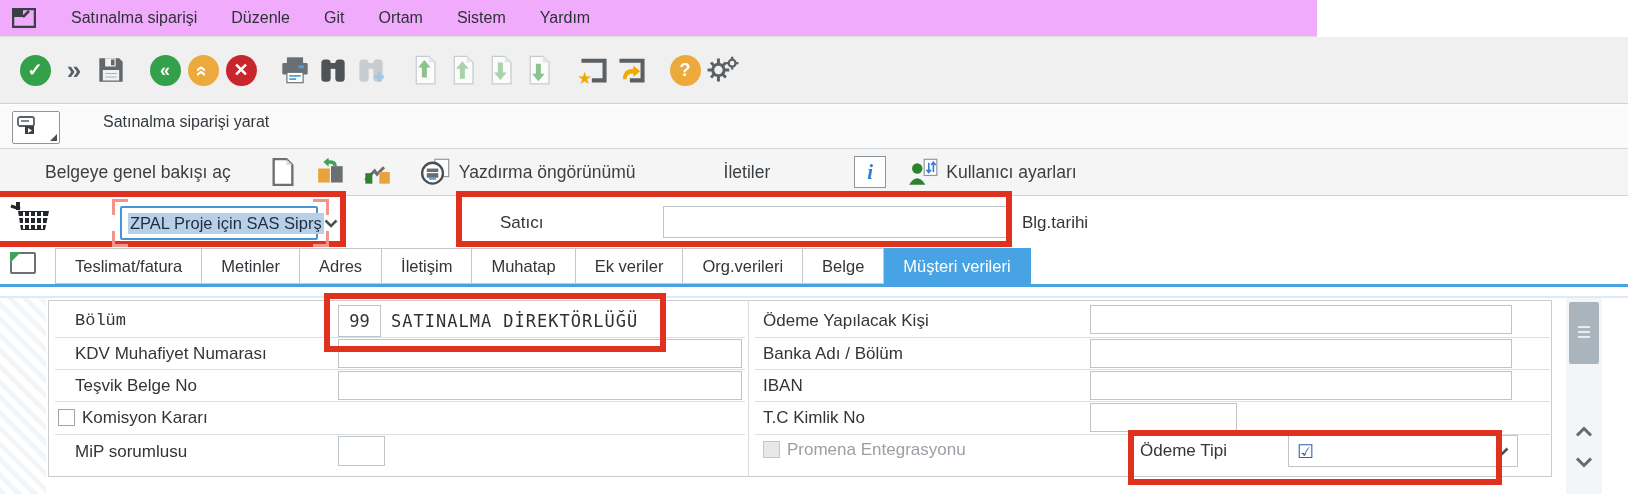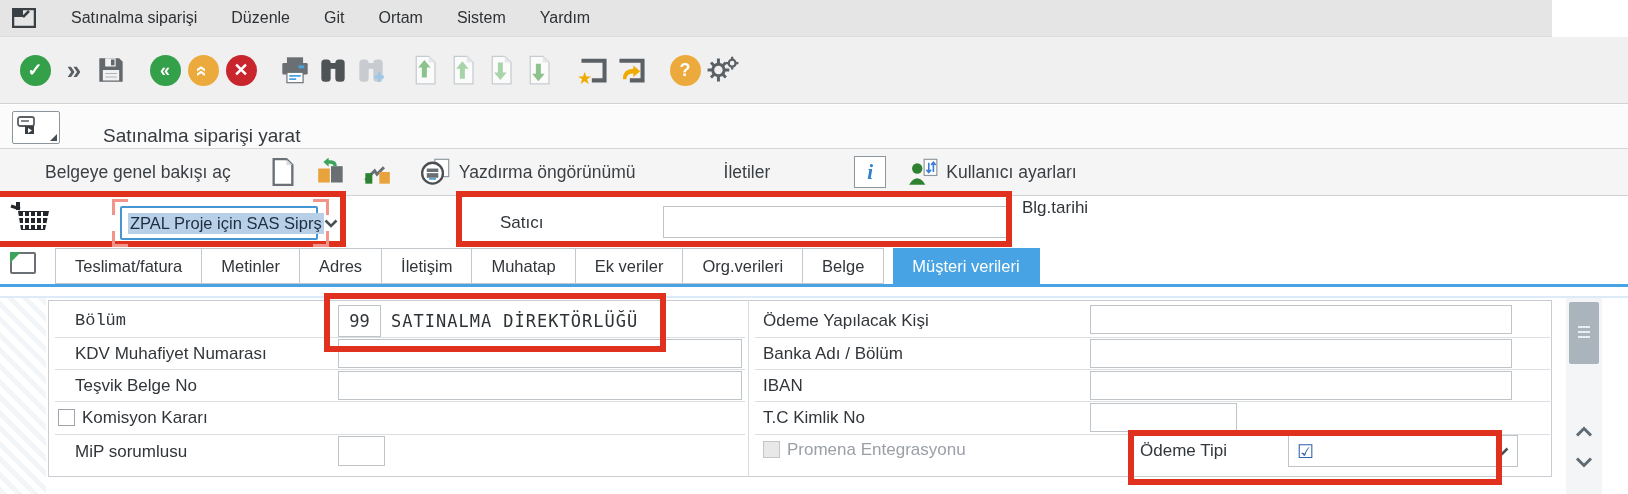--- a/index.html
+++ b/index.html
@@ -1,39 +1,39 @@
 <!DOCTYPE html>
 <html><head>
 <meta charset="utf-8">
 <style>
   html,body{margin:0;padding:0;background:#fff;}
   .screen{position:relative;width:1628px;height:494px;background:#fff;overflow:hidden;
           font-family:"Liberation Sans",sans-serif;color:#32363a;}
   .abs{position:absolute;}
   
-  .menubar{position:absolute;left:0;top:0;width:1552px;height:36px;background:#e5e5e5;
+  .menubar{position:absolute;left:0;top:0;width:1317px;height:36px;background:#f0abfc;
            border-bottom:1px solid #dcdcdc;display:flex;align-items:center;}
   .menubar .appicon{margin:0 18px 0 12px;}
   .menuitem{padding:0 17px;font-size:16px;color:#2e3235;cursor:default;}
   
   .systoolbar{position:absolute;left:0;top:37px;width:1628px;height:67px;background:#f0f0f0;
               border-bottom:1px solid #d2d2d2;display:flex;align-items:center;padding-left:16px;box-sizing:border-box;}
   .tb{display:flex;align-items:center;justify-content:center;width:38px;height:40px;}
   .gap{width:16px;}
   .circ{width:31px;height:31px;border-radius:50%;color:#fff;display:flex;align-items:center;justify-content:center;
         font-weight:bold;font-size:18px;line-height:1;}
   .c-green{background:#35a04a;} .c-gold{background:#edaa3c;} .c-red{background:#c9252c;}
   .rot90{transform:rotate(90deg);display:inline-block;font-size:20px;letter-spacing:-2px;}
   .chev2{font-size:26px;font-weight:bold;color:#5a5f63;letter-spacing:-2px;}
   
   .titlebar{position:absolute;left:0;top:105px;width:1628px;height:43px;background:#fbfbfb;border-bottom:1px solid #d5d8db;}
   .titlebtn{position:absolute;left:12px;top:6px;width:46px;height:31px;background:#fff;border:1px solid #8d969c;
             border-radius:2px;}
   .titlebtn .corner{position:absolute;right:2px;bottom:2px;width:0;height:0;border-left:7px solid transparent;border-bottom:7px solid #4a4f54;}
-  .pagetitle{position:absolute;left:103px;top:8px;font-size:19px;color:#353a3e;margin-top:12px;}
+  .pagetitle{position:absolute;left:103px;top:8px;font-size:16px;color:#353a3e;}
   
   .apptoolbar{position:absolute;left:0;top:149px;width:1628px;height:46px;background:#f5f5f5;
               border-bottom:1px solid #cfd3d7;display:flex;align-items:center;font-size:17.5px;color:#3a3f44;}
   .appbtn{cursor:default;}
   .ico{display:inline-flex;align-items:center;justify-content:center;}
   .infobox{width:30px;height:30px;background:#fff;border:1px solid #8d969c;display:flex;align-items:center;justify-content:center;
            font-family:"Liberation Serif",serif;font-style:italic;font-weight:bold;font-size:21px;color:#2f81d6;}
   
   .hdr-combo{position:absolute;left:120px;top:206px;width:198px;height:34px;background:#fff;border:2px solid #4596d2;
              border-radius:2px;display:flex;align-items:center;box-sizing:border-box;padding:0 6px;}
@@ -43,21 +43,21 @@
   .inp{position:absolute;background:#fff;border:1px solid #bfc4c8;box-sizing:border-box;height:32px;
        font-family:"Liberation Sans",sans-serif;font-size:16px;color:#32363a;padding:0 6px;outline:none;}
   .disp{position:absolute;background:#ececec;border:1px solid #c7cbcf;box-sizing:border-box;height:32px;
         font-family:"DejaVu Sans Mono",monospace;font-size:17px;color:#2e3235;display:flex;align-items:center;
         padding:0 8px;letter-spacing:1px;}
   
   .tabstrip{position:absolute;left:55px;top:248px;height:36px;display:flex;}
   .tab{border:1px solid #c3c8cc;border-left:none;background:#fff;display:flex;align-items:center;
        padding:0 19px;font-size:16.5px;color:#32363a;white-space:nowrap;}
   .tab:first-child{border-left:1px solid #c3c8cc;}
-  .tab.active{background:#47a3e3;border-color:#47a3e3;color:#fff;margin-left:9px;}
+  .tab.active{background:#47a3e3;border-color:#47a3e3;color:#fff;}
   .blueline{position:absolute;left:0;top:284px;width:1628px;height:3px;background:#47a3e3;}
   .paleline{position:absolute;left:0;top:296px;width:1628px;height:2px;background:#dcebf7;}
   .tabicon{position:absolute;left:10px;top:252px;width:26px;height:22px;background:#fff;border:2px solid #6a7075;
            border-radius:2px;box-sizing:border-box;}
   .tabicon .gtri{position:absolute;left:-2px;top:-2px;width:0;height:0;
                  border-top:11px solid #3fa45b;border-right:11px solid transparent;}
   
   .hatch{position:absolute;left:0;top:298px;width:46px;height:196px;
          background:repeating-linear-gradient(45deg,#eef3f7 0 5px,#ffffff 5px 11px);opacity:.8;}
   .groupbox{position:absolute;left:48px;top:300px;width:1504px;height:177px;border:1px solid #c9cdd1;box-sizing:border-box;background:#fff;}
@@ -298,21 +298,21 @@
   </div>
 
   <span class="bracket bk-tl" style="left:112px;top:199px;"></span>
   <span class="bracket bk-tr" style="left:313px;top:199px;"></span>
   <span class="bracket bk-bl" style="left:112px;top:231px;"></span>
   <span class="bracket bk-br" style="left:313px;top:231px;"></span>
 
   <span class="fieldlabel" style="left:500px;top:213px;">Satıcı</span>
   <input class="inp" style="left: 663px; top: 206px; width: 345px;" value="">
 
-  <span class="fieldlabel" style="left:1022px;top:198px;text-align:center;">Blg.tarihi</span>
+  <span class="fieldlabel" style="left:1022px;top:213px;text-align:center;">Blg.tarihi</span>
 
   <span class="tabicon">
       <span class="gtri"></span>
     </span>
   <div class="tabstrip">
     <span class="tab">Teslimat/fatura</span>
     <span class="tab">Metinler</span>
     <span class="tab">Adres</span>
     <span class="tab">İletişim</span>
     <span class="tab">Muhatap</span>

